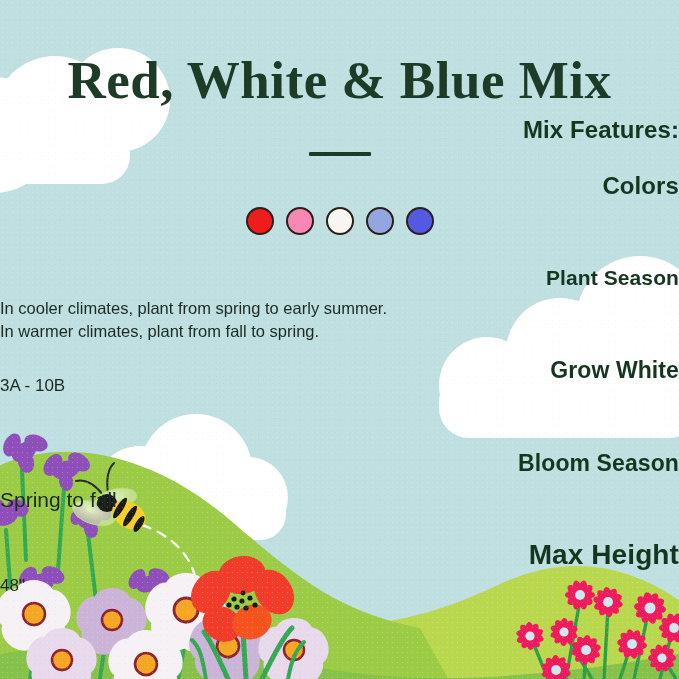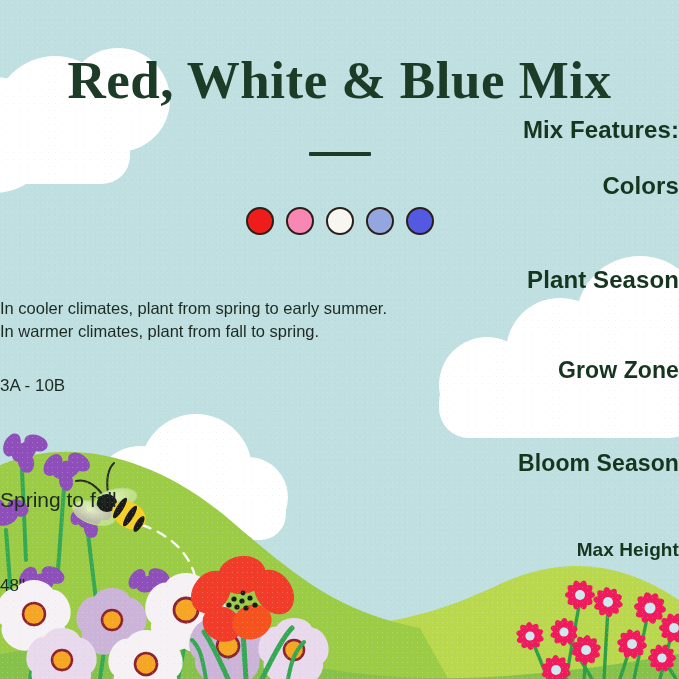--- a/index.html
+++ b/index.html
@@ -84,27 +84,27 @@
     justify-content: center;
     gap: 12px;
   }
   .swatch {
     width: 28px; height: 28px;
     border-radius: 50%;
     border: 2px solid #2a2018;
     box-sizing: border-box;
   }
 
-  #plant-season-title { position: absolute; top: 266px; left:0; right:0; font-size: 24px; }
+  #plant-season-title { position: absolute; top: 266px; left:0; right:0; font-size: 21px; }
   #plant-season-body  { position: absolute; top: 297px; left:0; right:0; font-size: 16.5px; line-height: 23px; }
   #grow-zone-title    { position: absolute; top: 357px; left:0; right:0; font-size: 23px; }
   #grow-zone-body     { position: absolute; top: 376px; left:0; right:0; font-size: 17px; }
   #bloom-season-title { position: absolute; top: 450px; left:0; right:0; font-size: 23px; padding-left: 27px; }
   #bloom-season-body  { position: absolute; top: 488px; left:0; right:0; font-size: 21px; }
-  #max-height-title   { position: absolute; top: 539px; left:0; right:0; font-size: 19px; }
+  #max-height-title   { position: absolute; top: 539px; left:0; right:0; font-size: 28px; }
   #max-height-body    { position: absolute; top: 576px; left:0; right:0; font-size: 17px; }
 </style>
 </head>
 <body>
 
 <div id="card" style="background: #22c55e;">
 
   <svg class="layer" id="art" viewBox="0 0 679 679" width="679" height="679">
     <defs>
       <clipPath id="frame">
@@ -469,21 +469,21 @@
       <span class="swatch" style="background: rgb(147, 166, 224);"></span>
       <span class="swatch" style="background: rgb(83, 89, 224);"></span>
     </div>
 
     <div id="plant-season-title" class="feat-title">Plant Season</div>
     <div id="plant-season-body" class="feat-body">
       <div>In cooler climates, plant from spring to early summer.</div>
       <div>In warmer climates, plant from fall to spring.</div>
     </div>
 
-    <div id="grow-zone-title" class="feat-title">Grow Zone</div>
+    <div id="grow-zone-title" class="feat-title">Grow White</div>
     <div id="grow-zone-body" class="feat-body">3A - 10B</div>
 
     <div id="bloom-season-title" class="feat-title">Bloom Season</div>
     <div id="bloom-season-body" class="feat-body">Spring to fall</div>
 
     <div id="max-height-title" class="feat-title">Max Height</div>
     <div id="max-height-body" class="feat-body">48"</div>
   </div>
 </div>
 

